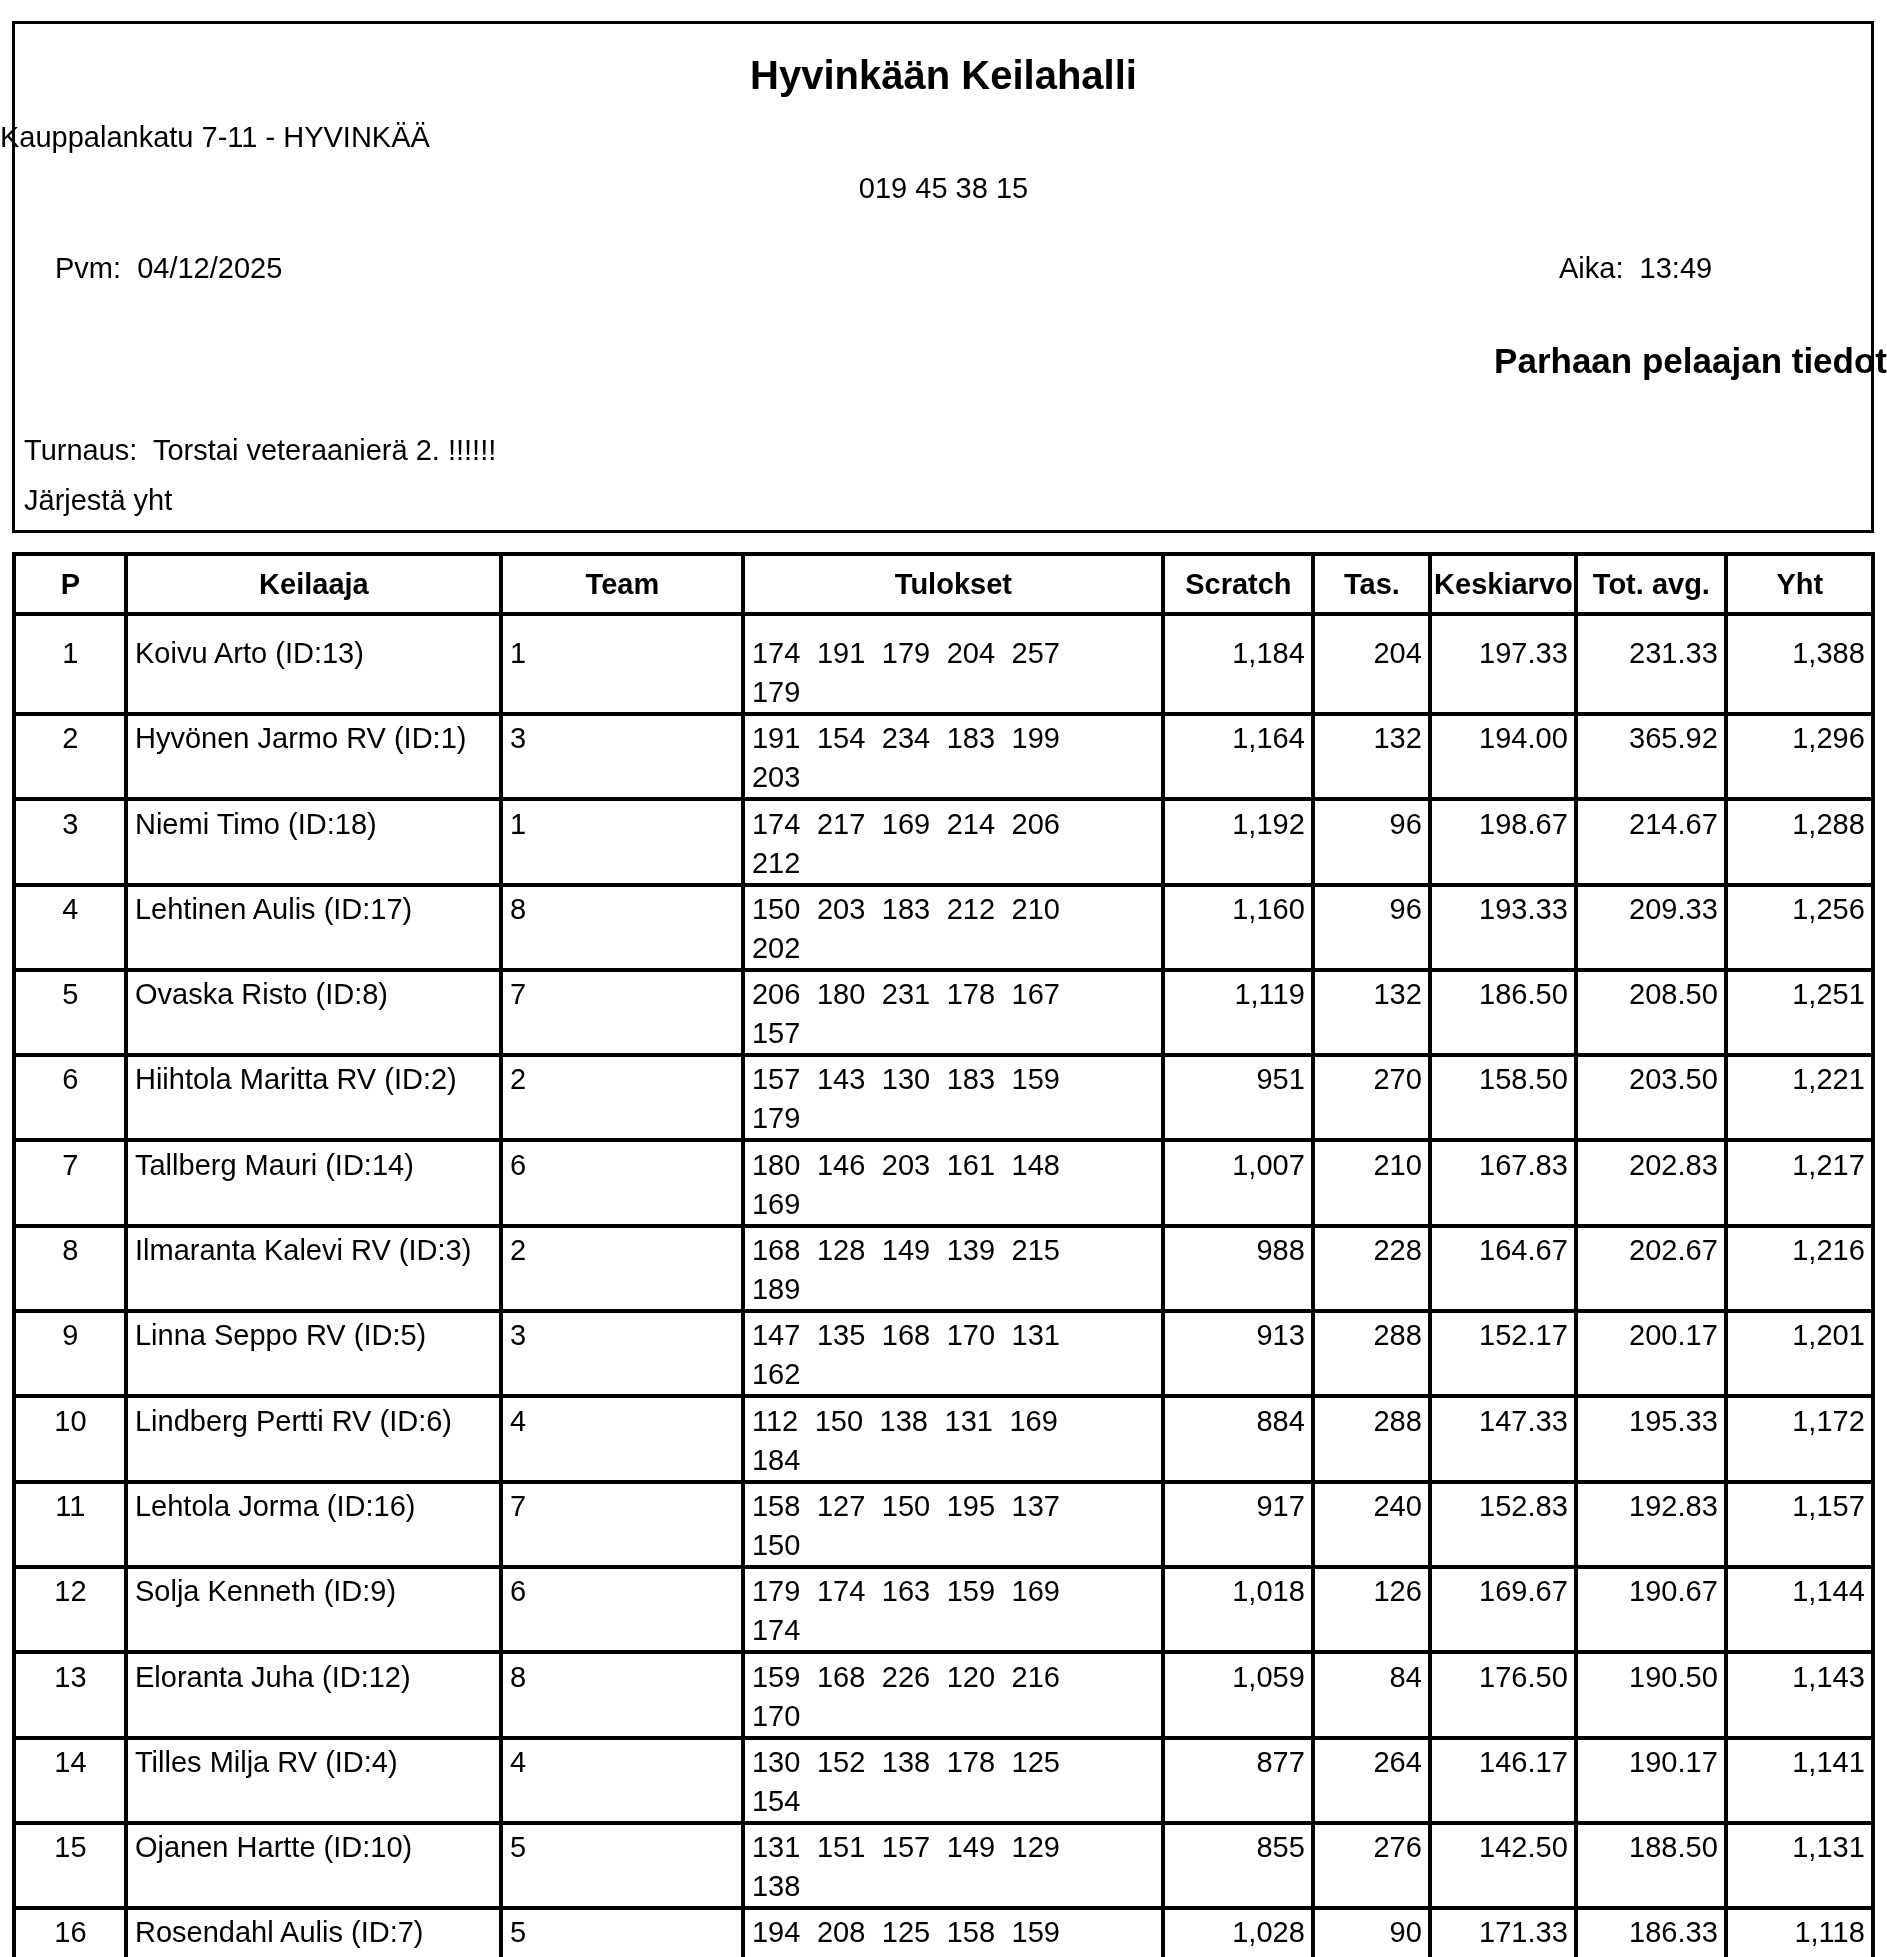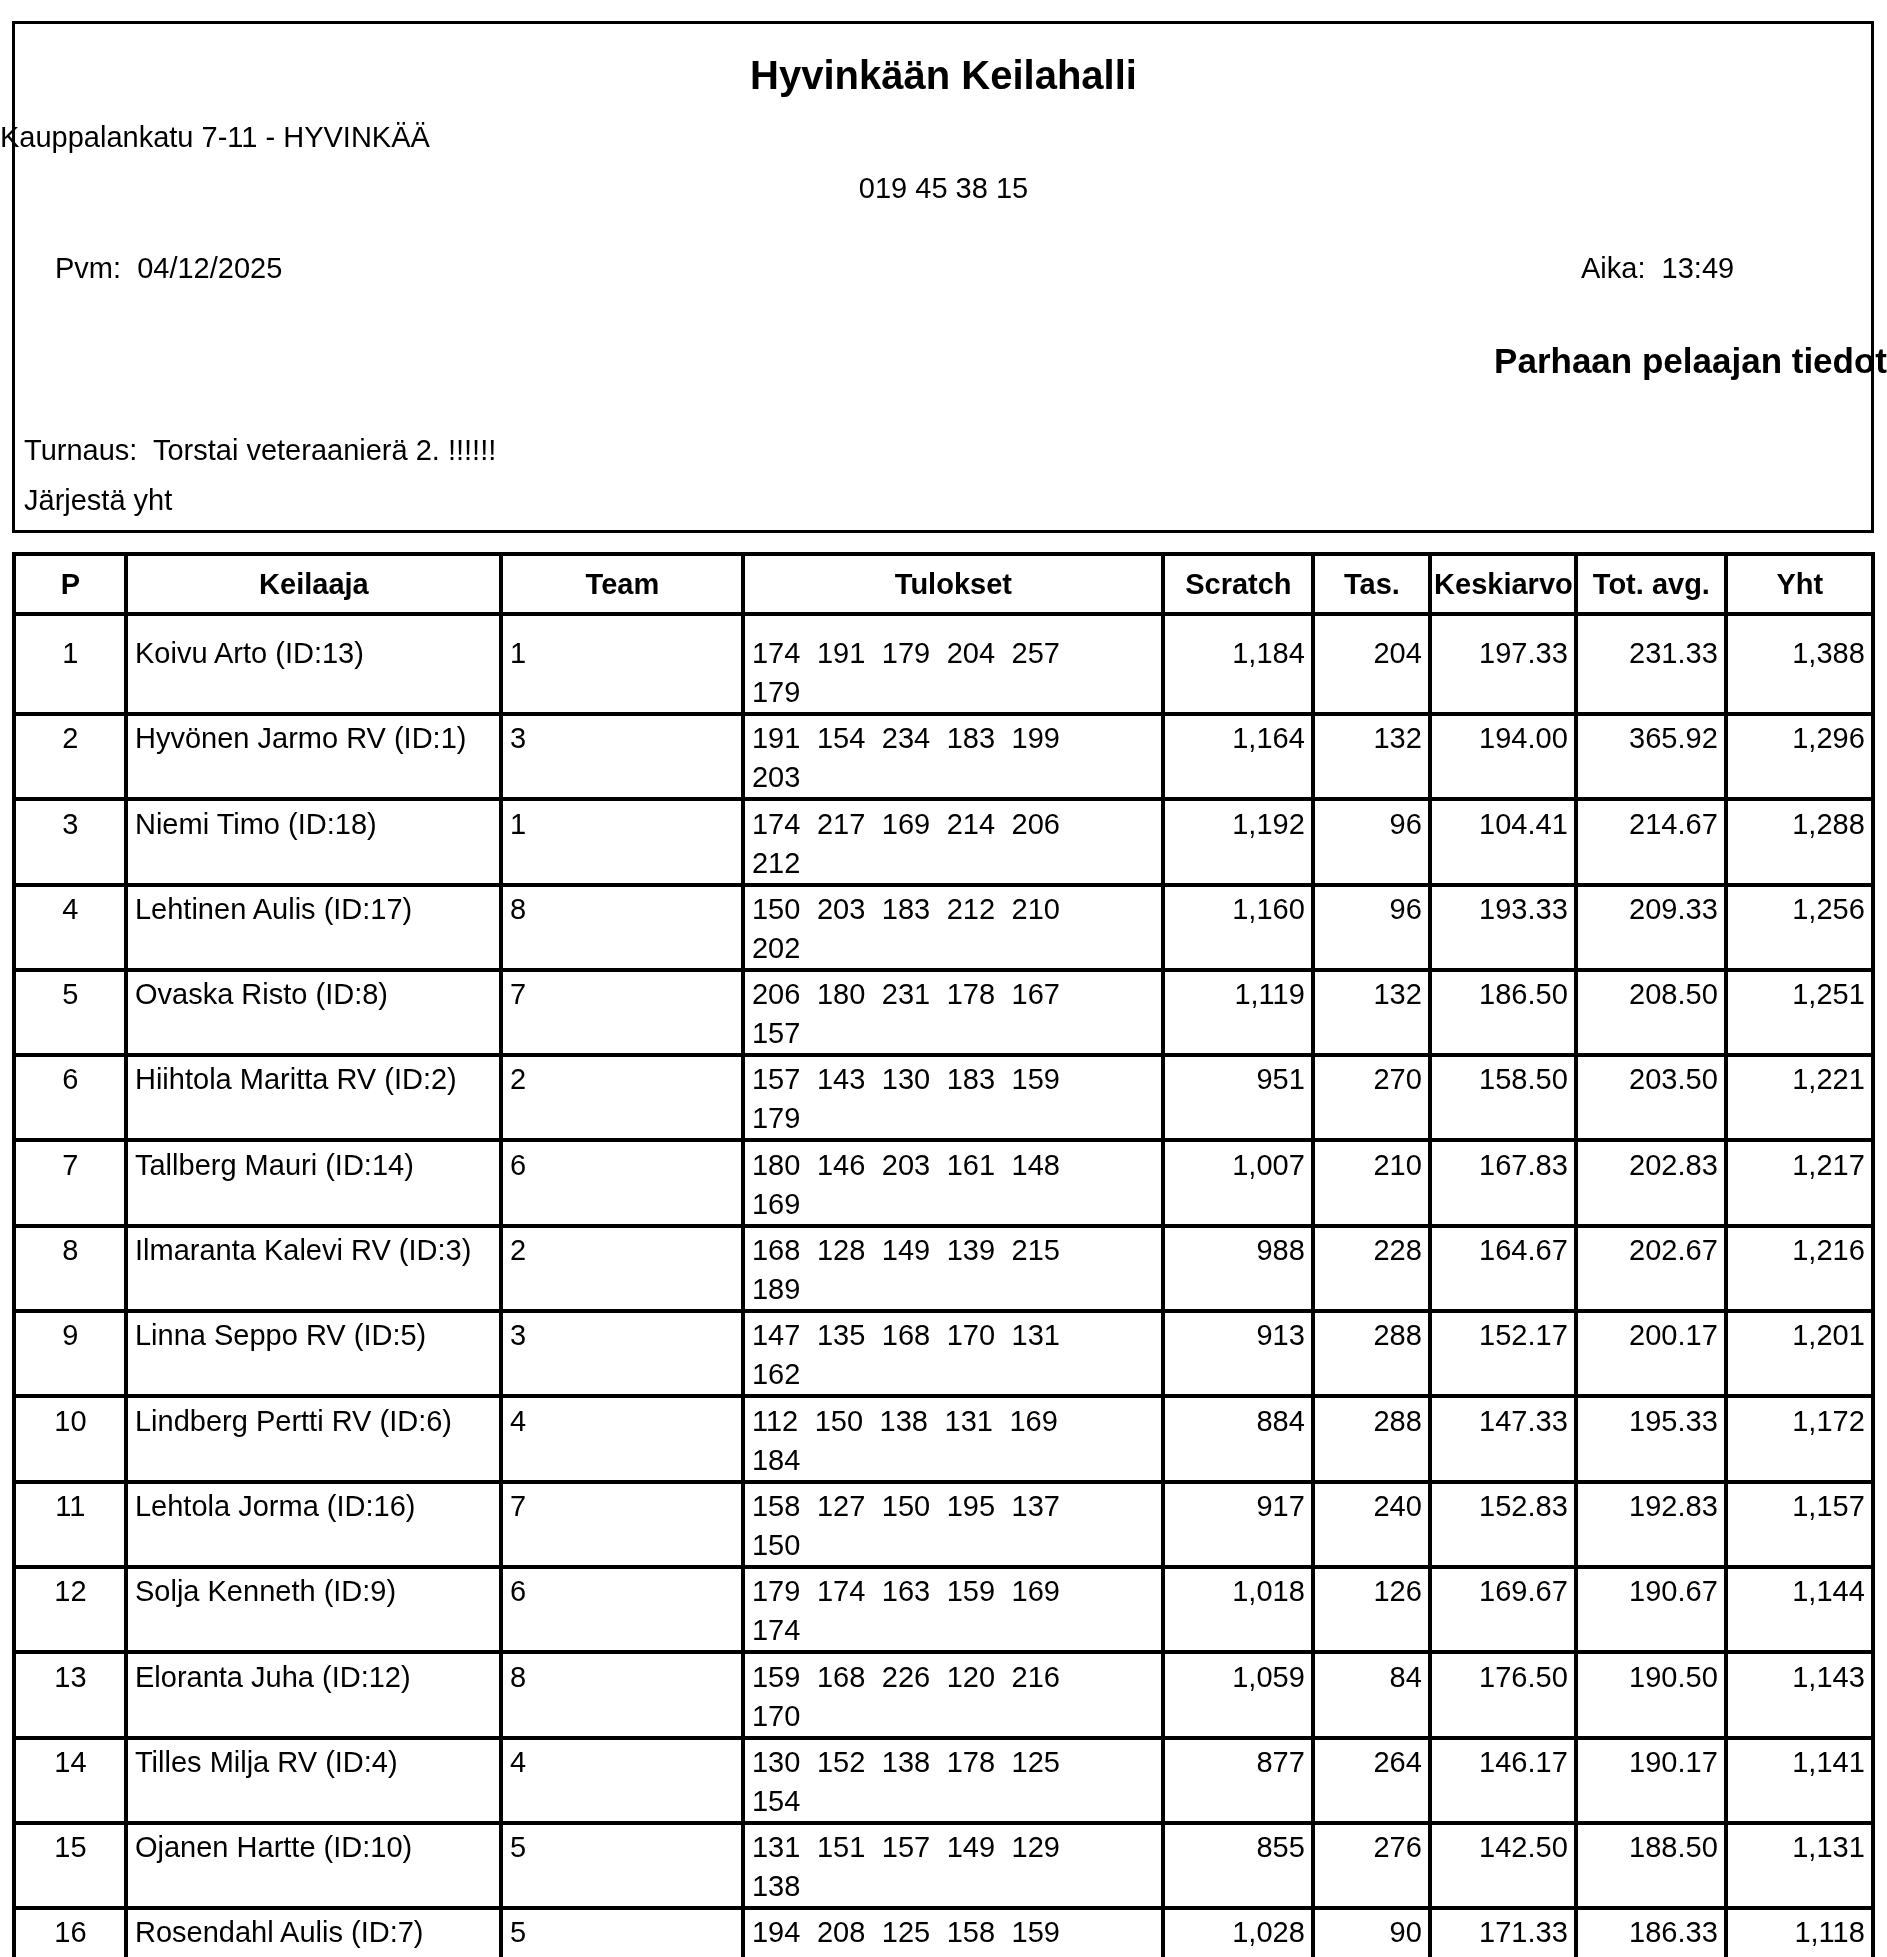--- a/index.html
+++ b/index.html
@@ -2,21 +2,21 @@
 <html style="font-size:13.2px"><head>
 <meta charset="utf-8">
 <style>
   html, body { margin: 0; padding: 0; background: #ffffff; }
   body { width: 1887px; height: 1957px; position: relative; font-family: "Liberation Sans", sans-serif; color: #000; }
   .hdr-box { position: absolute; left: 12.4px; top: 20.7px; width: 1856px; height: 506px; border: 3.3px solid #000; box-sizing: content-box; }
   .title { position: absolute; left: 0; right: 0; top: 53px; text-align: center; font-weight: bold; font-size: 40px; }
   .addr { position: absolute; left: 0; right: 0; top: 121px; font-size: 29px; }
   .phone { position: absolute; left: 0; right: 0; top: 172px; text-align: center; font-size: 29px; }
   .date { position: absolute; left: 55px; top: 252px; font-size: 29px; white-space: pre; }
-  .time { position: absolute; left: 1559px; top: 252px; font-size: 29px; white-space: pre; margin-left: 22px; }
+  .time { position: absolute; left: 1559px; top: 252px; font-size: 29px; white-space: pre; }
   .subtitle { position: absolute; left: 0; right: 0; top: 341px; text-align: right; font-weight: bold; font-size: 35px; }
   .tourn { position: absolute; left: 24px; top: 434px; font-size: 29px; white-space: pre; }
   .sort { position: absolute; left: 24px; top: 484px; font-size: 29px; }
   table.results { position: absolute; left: 12.4px; top: 552px; border-collapse: collapse; table-layout: fixed; width: 1861px; }
   table.results th, table.results td { border: 4.1px solid #000; font-size: 29px; padding: 0 6.6px; box-sizing: border-box; overflow: hidden; }
   table.results th { height: 60px; font-weight: bold; text-align: center; vertical-align: middle; white-space: nowrap; }
   table.results td { vertical-align: top; line-height: 39px; padding-top: 3.3px; }
   table.results tr.first td { height: 97px; padding-top: 18px; }
   table.results tbody tr:not(.first) td { height: 81px; }
   td.c-pos { text-align: center; }
@@ -87,21 +87,21 @@
         <td class="c-num">365.92</td>
         <td class="c-num">1,296</td>
       </tr>
       <tr>
         <td class="c-pos">3</td>
         <td class="c-name">Niemi Timo (ID:18)</td>
         <td class="c-team">1</td>
         <td class="c-scores scores"><span>174</span><span>217</span><span>169</span><span>214</span><span>206</span><br><span>212</span></td>
         <td class="c-num">1,192</td>
         <td class="c-hcp">96</td>
-        <td class="c-num">104.41</td>
+        <td class="c-num">198.67</td>
         <td class="c-num">214.67</td>
         <td class="c-num">1,288</td>
       </tr>
       <tr>
         <td class="c-pos">4</td>
         <td class="c-name">Lehtinen Aulis (ID:17)</td>
         <td class="c-team">8</td>
         <td class="c-scores scores"><span>150</span><span>203</span><span>183</span><span>212</span><span>210</span><br><span>202</span></td>
         <td class="c-num">1,160</td>
         <td class="c-hcp">96</td>

